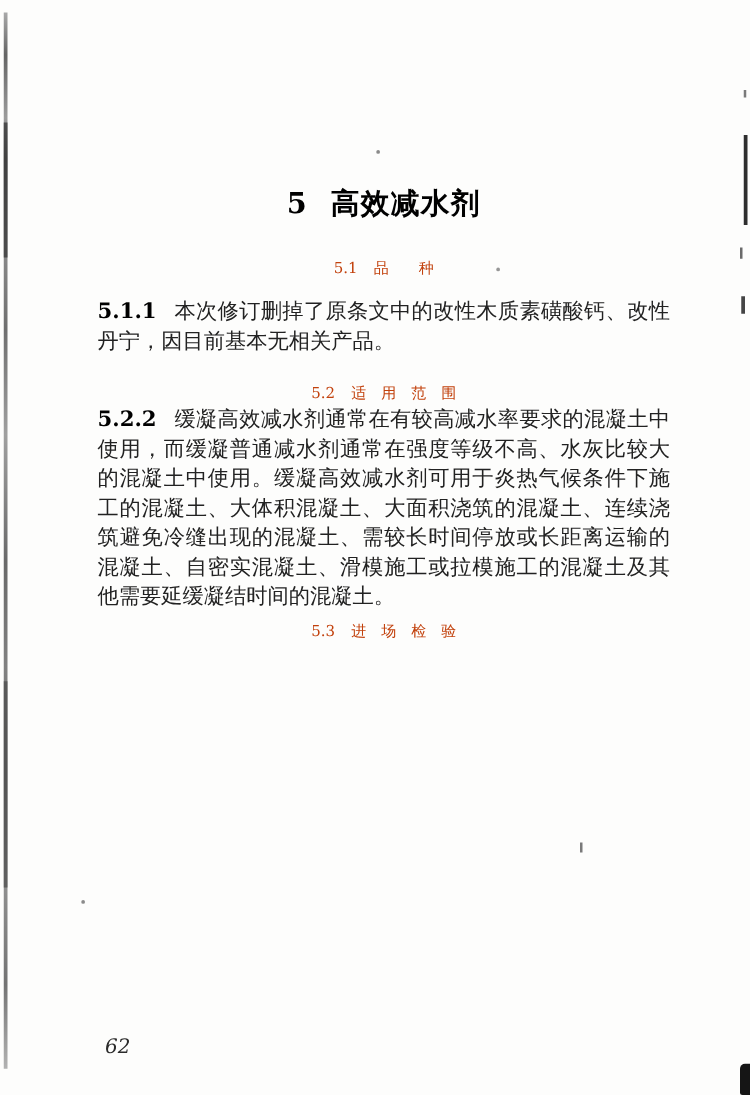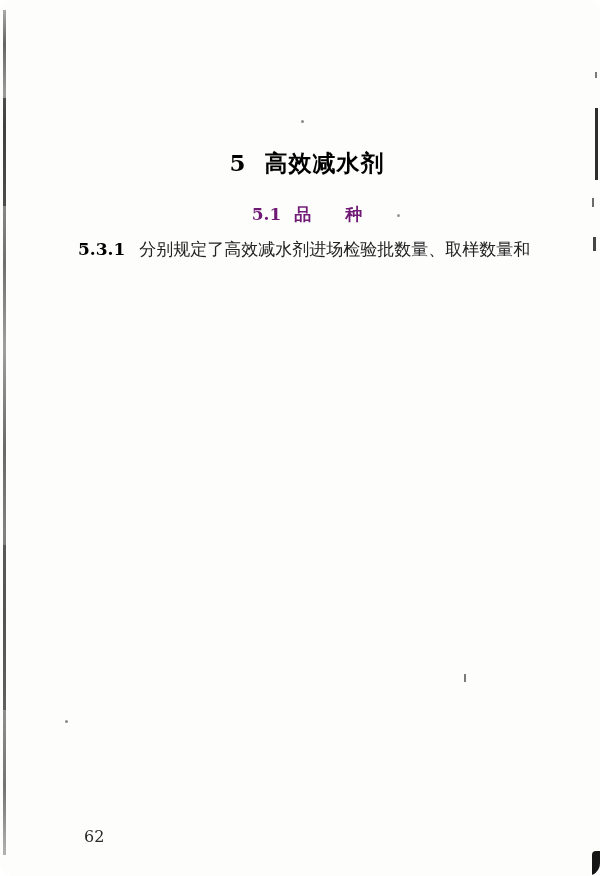--- a/index.html
+++ b/index.html
@@ -4,21 +4,20 @@
 <style>
   html, body { margin: 0; padding: 0; background: #ffffff; }
   .page {
     position: relative;
     width: 600px;
     height: 876px;
     background: #fdfdfc;
     overflow: hidden;
     font-family: "DejaVu Serif", serif;
     color: #1f1f1f;
-    border-radius: 13px;
   }
   .content {
     position: absolute;
     left: 78px;
     top: 0;
     width: 458px;
     padding-top: 148px;
     box-sizing: content-box;
   }
   .chapter {
@@ -27,43 +26,44 @@
     font-size: 23px;
     line-height: 30px;
     font-weight: 700;
     color: #000;
     letter-spacing: 1px;
   }
   .chapter .ch-num { margin-right: 19px; letter-spacing: 0; }
   .sec {
     margin: 0;
     text-align: center;
-    font-size: 17px;
+    font-size: 12px;
     line-height: 21px;
-    font-weight: 700;
-    color: #701a75;
+    font-weight: 400;
+    color: #c2410c;
   }
   .sec .sec-num { margin-right: 13px; }
   .sec-51 { margin-top: 26px; }
   .sec-52 { margin-top: 19px; }
   .sec-53 { margin-top: 5px; }
   .clause {
     margin: 0;
     font-size: 17px;
     line-height: 23.5px;
     text-align: justify;
     color: #222;
   }
   .clause.first { margin-top: 13px; }
   .cl-num { font-weight: 700; color: #000; margin-right: 14px; white-space: nowrap; }
   .page-num {
     position: absolute;
     left: 84px;
     top: 827px;
     font-size: 16px;
+    font-style: italic;
     color: #2b2b2b;
   }
   
   .artifact { position: absolute; }
   .streak-main {
     left: 3px; top: 10px; width: 3px; height: 845px;
     background: linear-gradient(180deg,
       #9a9a9a 0%, #4a4a4a 4%, #8a8a8a 10%, #3a3a3a 14%,
       #777 22%, #565656 30%, #8f8f8f 40%, #4f4f4f 52%,
       #6b6b6b 62%, #515151 72%, #7e7e7e 82%, #5b5b5b 92%, #a5a5a5 100%);
@@ -102,28 +102,37 @@
   <div class="content">
 
     <h1 class="chapter">
       <span class="ch-num">5</span><span>高效减水剂</span>
     </h1>
 
     <h2 class="sec sec-51">
       <span class="sec-num">5.1</span><span>品　　种</span>
     </h2>
 
+    <p class="clause first">
+      <span class="cl-num">5.1.1</span><span>本次修订删掉了原条文中的改性木质素磺酸钙、改性丹宁，因目前基本无相关产品。</span>
+    </p>
+
+    <h2 class="sec sec-52">
+      <span class="sec-num">5.2</span><span>适　用　范　围</span>
+    </h2>
+
+
+    <p class="clause">
+      <span class="cl-num">5.2.2</span><span>缓凝高效减水剂通常在有较高减水率要求的混凝土中使用，而缓凝普通减水剂通常在强度等级不高、水灰比较大的混凝土中使用。缓凝高效减水剂可用于炎热气候条件下施工的混凝土、大体积混凝土、大面积浇筑的混凝土、连续浇筑避免冷缝出现的混凝土、需较长时间停放或长距离运输的混凝土、自密实混凝土、滑模施工或拉模施工的混凝土及其他需要延缓凝结时间的混凝土。</span>
+    </p>
 
 
 
+    <h2 class="sec sec-53">
+      <span class="sec-num">5.3</span><span>进　场　检　验</span>
+    </h2>
 
-
-
-
-    <p class="clause first">
-      <span class="cl-num">5.3.1</span><span>分别规定了高效减水剂进场检验批数量、取样数量和</span>
-    </p>
 
   </div>
 
   <div class="page-num">62</div>
 
 </div>
 
 </body></html>

